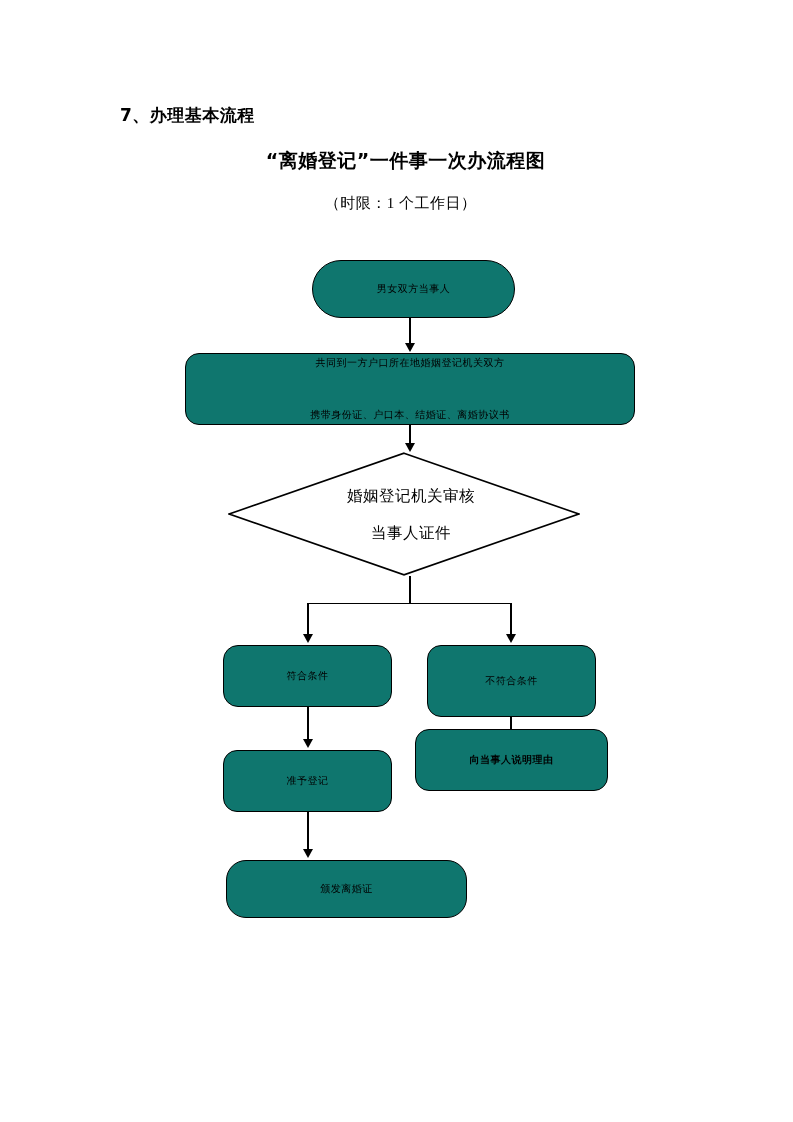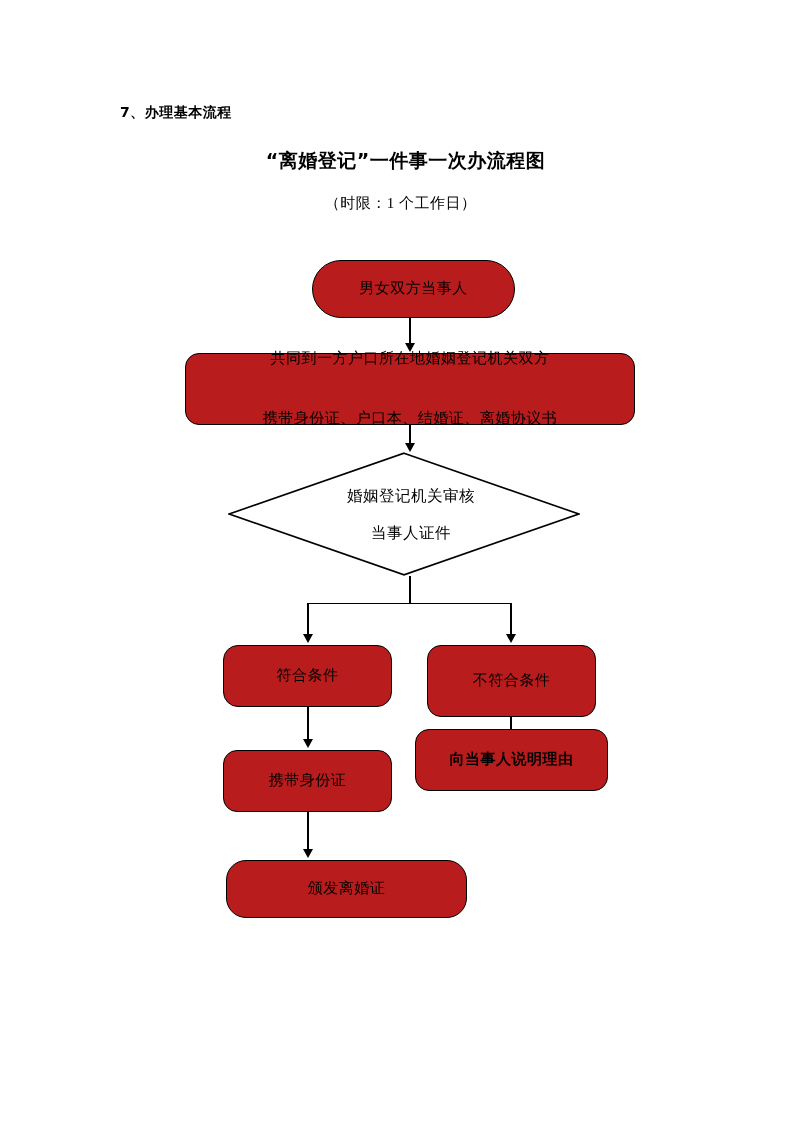--- a/index.html
+++ b/index.html
@@ -15,21 +15,21 @@
     color: #000000;
     overflow: hidden;
   }
 
   
   #section-heading {
     position: absolute;
     left: 120px;
     top: 104px;
     font-family: "DejaVu Sans", "Liberation Sans", sans-serif;
-    font-size: 14px;
+    font-size: 17px;
     font-weight: bold;
     letter-spacing: 0.5px;
     white-space: nowrap;
     text-align: center;
   }
   #chart-title {
     position: absolute;
     left: 0;
     top: 148px;
     width: 793px;
@@ -60,26 +60,26 @@
     top: 0;
     width: 793px;
     height: 1122px;
   }
 
   
   .node {
     position: absolute;
     box-sizing: border-box;
     border: 1.6px solid #000000;
-    background: #b91c1c;
+    background: #0f766e;
     display: flex;
     align-items: center;
     justify-content: center;
     text-align: center;
-    font-size: 15px;
+    font-size: 10px;
     line-height: 1.55;
     letter-spacing: 0.5px;
     z-index: 2;
   }
   .node.pill       { border-radius: 32px; }
   .node.rounded    { border-radius: 14px; }
   .node.sharp      { border-radius: 0; }
 
   
   .diamond-wrap {
@@ -181,21 +181,21 @@
     <span>不符合条件</span>
   </div>
 
   <div class="conn v" style="left:307px; top:707px; height:34px;"></div>
   <div class="arrowhead" style="left:302.5px; top:739px;"></div>
 
   <div class="conn v" style="left:510px; top:707px; height:34px;"></div>
   <div class="arrowhead" style="left:505.5px; top:739px;"></div>
 
   <div class="node rounded" style="left:223px; top:750px; width:169px; height:62px;">
-    <span>携带身份证</span>
+    <span>准予登记</span>
   </div>
 
   <div class="node rounded" style="left:415px; top:729px; width:193px; height:62px;font-weight:bold;">
     <span>向当事人说明理由</span>
   </div>
 
   <div class="conn v" style="left:307px; top:812px; height:38px;"></div>
   <div class="arrowhead" style="left:302.5px; top:849px;"></div>
 
   <div class="node sharp" style="left:226px; top:860px; width:241px; height:58px;border-radius:20px;">

